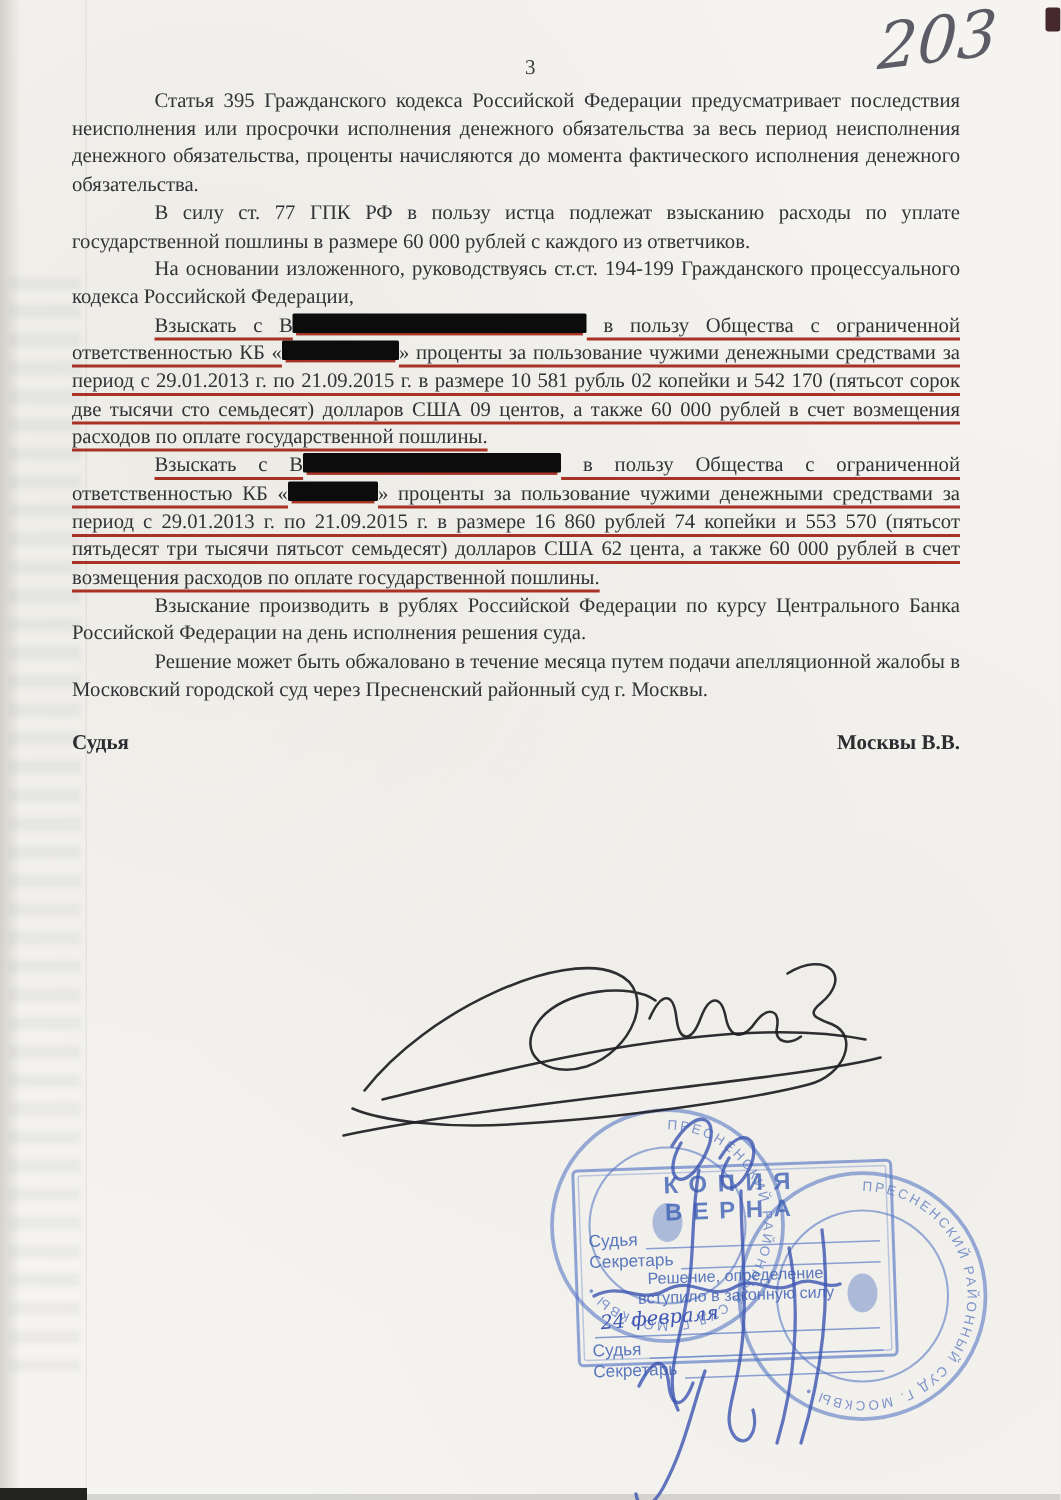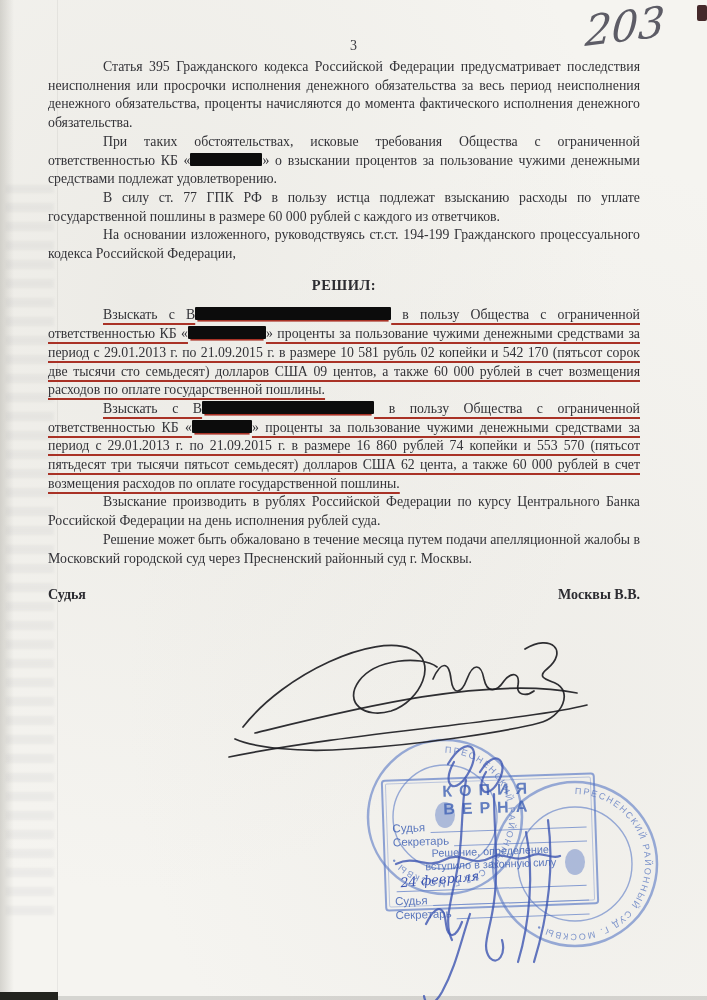--- a/index.html
+++ b/index.html
@@ -78,32 +78,30 @@
   <div class="bleed"></div>
   <div class="corner-blob"></div>
   <div class="bottom-bar"></div>
   <div class="bottom-shade"></div>
 
   <div class="pageno">3</div>
   <div class="folio">203</div>
 
   <div class="content">
     <p class="body"><span>Статья 395 Гражданского кодекса Российской Федерации предусматривает последствия неисполнения или просрочки исполнения денежного обязательства за весь период неисполнения денежного обязательства, проценты начисляются до момента фактического исполнения денежного обязательства.</span></p>
-    <p class="body"><span>При таких обстоятельствах, исковые требования Общества с ограниченной ответственностью КБ «</span><span class="redact rw-72"></span><span>» о взыскании процентов за пользование чужими денежными средствами подлежат удовлетворению.</span></p>
     <p class="body"><span>В силу ст. 77 ГПК РФ в пользу истца подлежат взысканию расходы по уплате государственной пошлины в размере 60 000 рублей с каждого из ответчиков.</span></p>
     <p class="body"><span>На основании изложенного, руководствуясь ст.ст. 194-199 Гражданского процессуального кодекса Российской Федерации,</span></p>
 
-    <p class="heading">РЕШИЛ:</p>
 
 
     <p class="body underlined"><span>Взыскать с В</span><span class="redact rw-196"></span><span> в пользу Общества с ограниченной ответственностью КБ «</span><span class="redact rw-78"></span><span>» проценты за пользование чужими денежными средствами за период с 29.01.2013 г. по 21.09.2015 г. в размере 10 581 рубль 02 копейки и 542 170 (пятьсот сорок две тысячи сто семьдесят) долларов США 09 центов, а также 60 000 рублей в счет возмещения расходов по оплате государственной пошлины.</span></p>
 
     <p class="body underlined"><span>Взыскать с В</span><span class="redact rw-172"></span><span> в пользу Общества с ограниченной ответственностью КБ «</span><span class="redact rw-60"></span><span>» проценты за пользование чужими денежными средствами за период с 29.01.2013 г. по 21.09.2015 г. в размере 16 860 рублей 74 копейки и 553 570 (пятьсот пятьдесят три тысячи пятьсот семьдесят) долларов США 62 цента, а также 60 000 рублей в счет возмещения расходов по оплате государственной пошлины.</span></p>
 
-    <p class="body"><span>Взыскание производить в рублях Российской Федерации по курсу Центрального Банка Российской Федерации на день исполнения рублей суда.</span></p>
+    <p class="body"><span>Взыскание производить в рублях Российской Федерации по курсу Центрального Банка Российской Федерации на день исполнения решения суда.</span></p>
     <p class="body gap"><span>Решение может быть обжаловано в течение месяца путем подачи апелляционной жалобы в Московский городской суд через Пресненский районный суд г. Москвы.</span></p>
 
     <div class="judge-row">
       <span>Судья</span>
       <span>Москвы В.В.</span>
     </div>
   </div>
 
   <svg class="sig-svg" width="380" height="160" viewBox="0 0 380 160">
     <path d="M18 112 C 60 58 150 18 186 34 C 214 46 196 86 166 96 C 140 104 118 88 134 66 C 150 44 196 40 212 52"></path>

